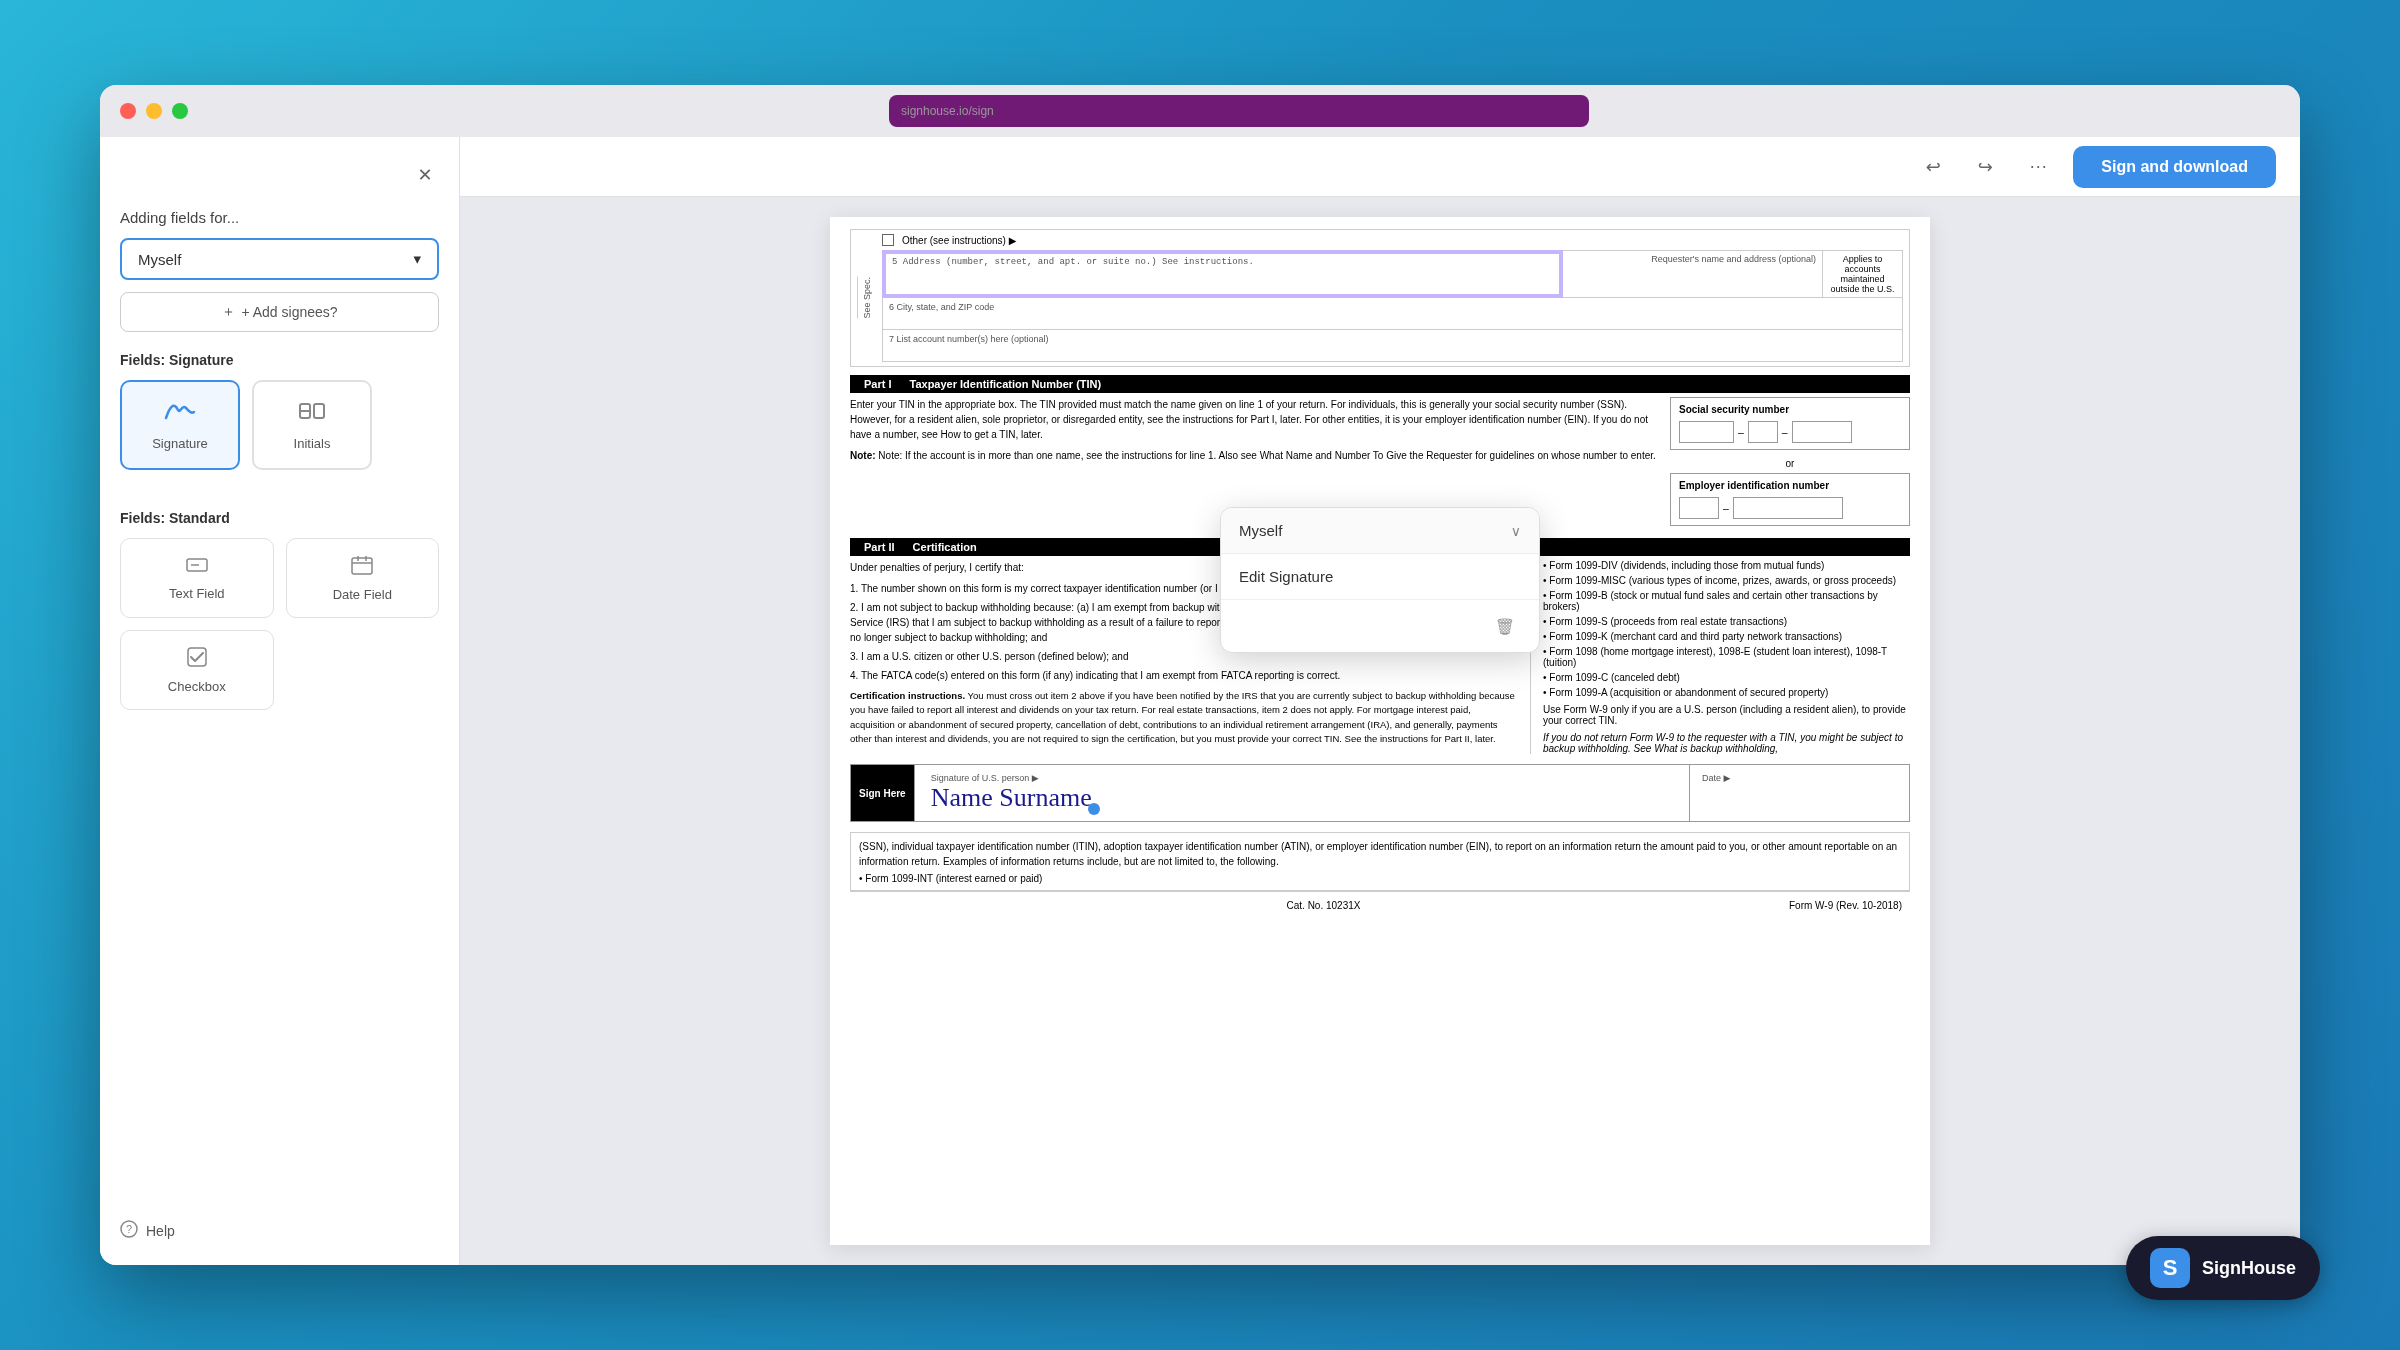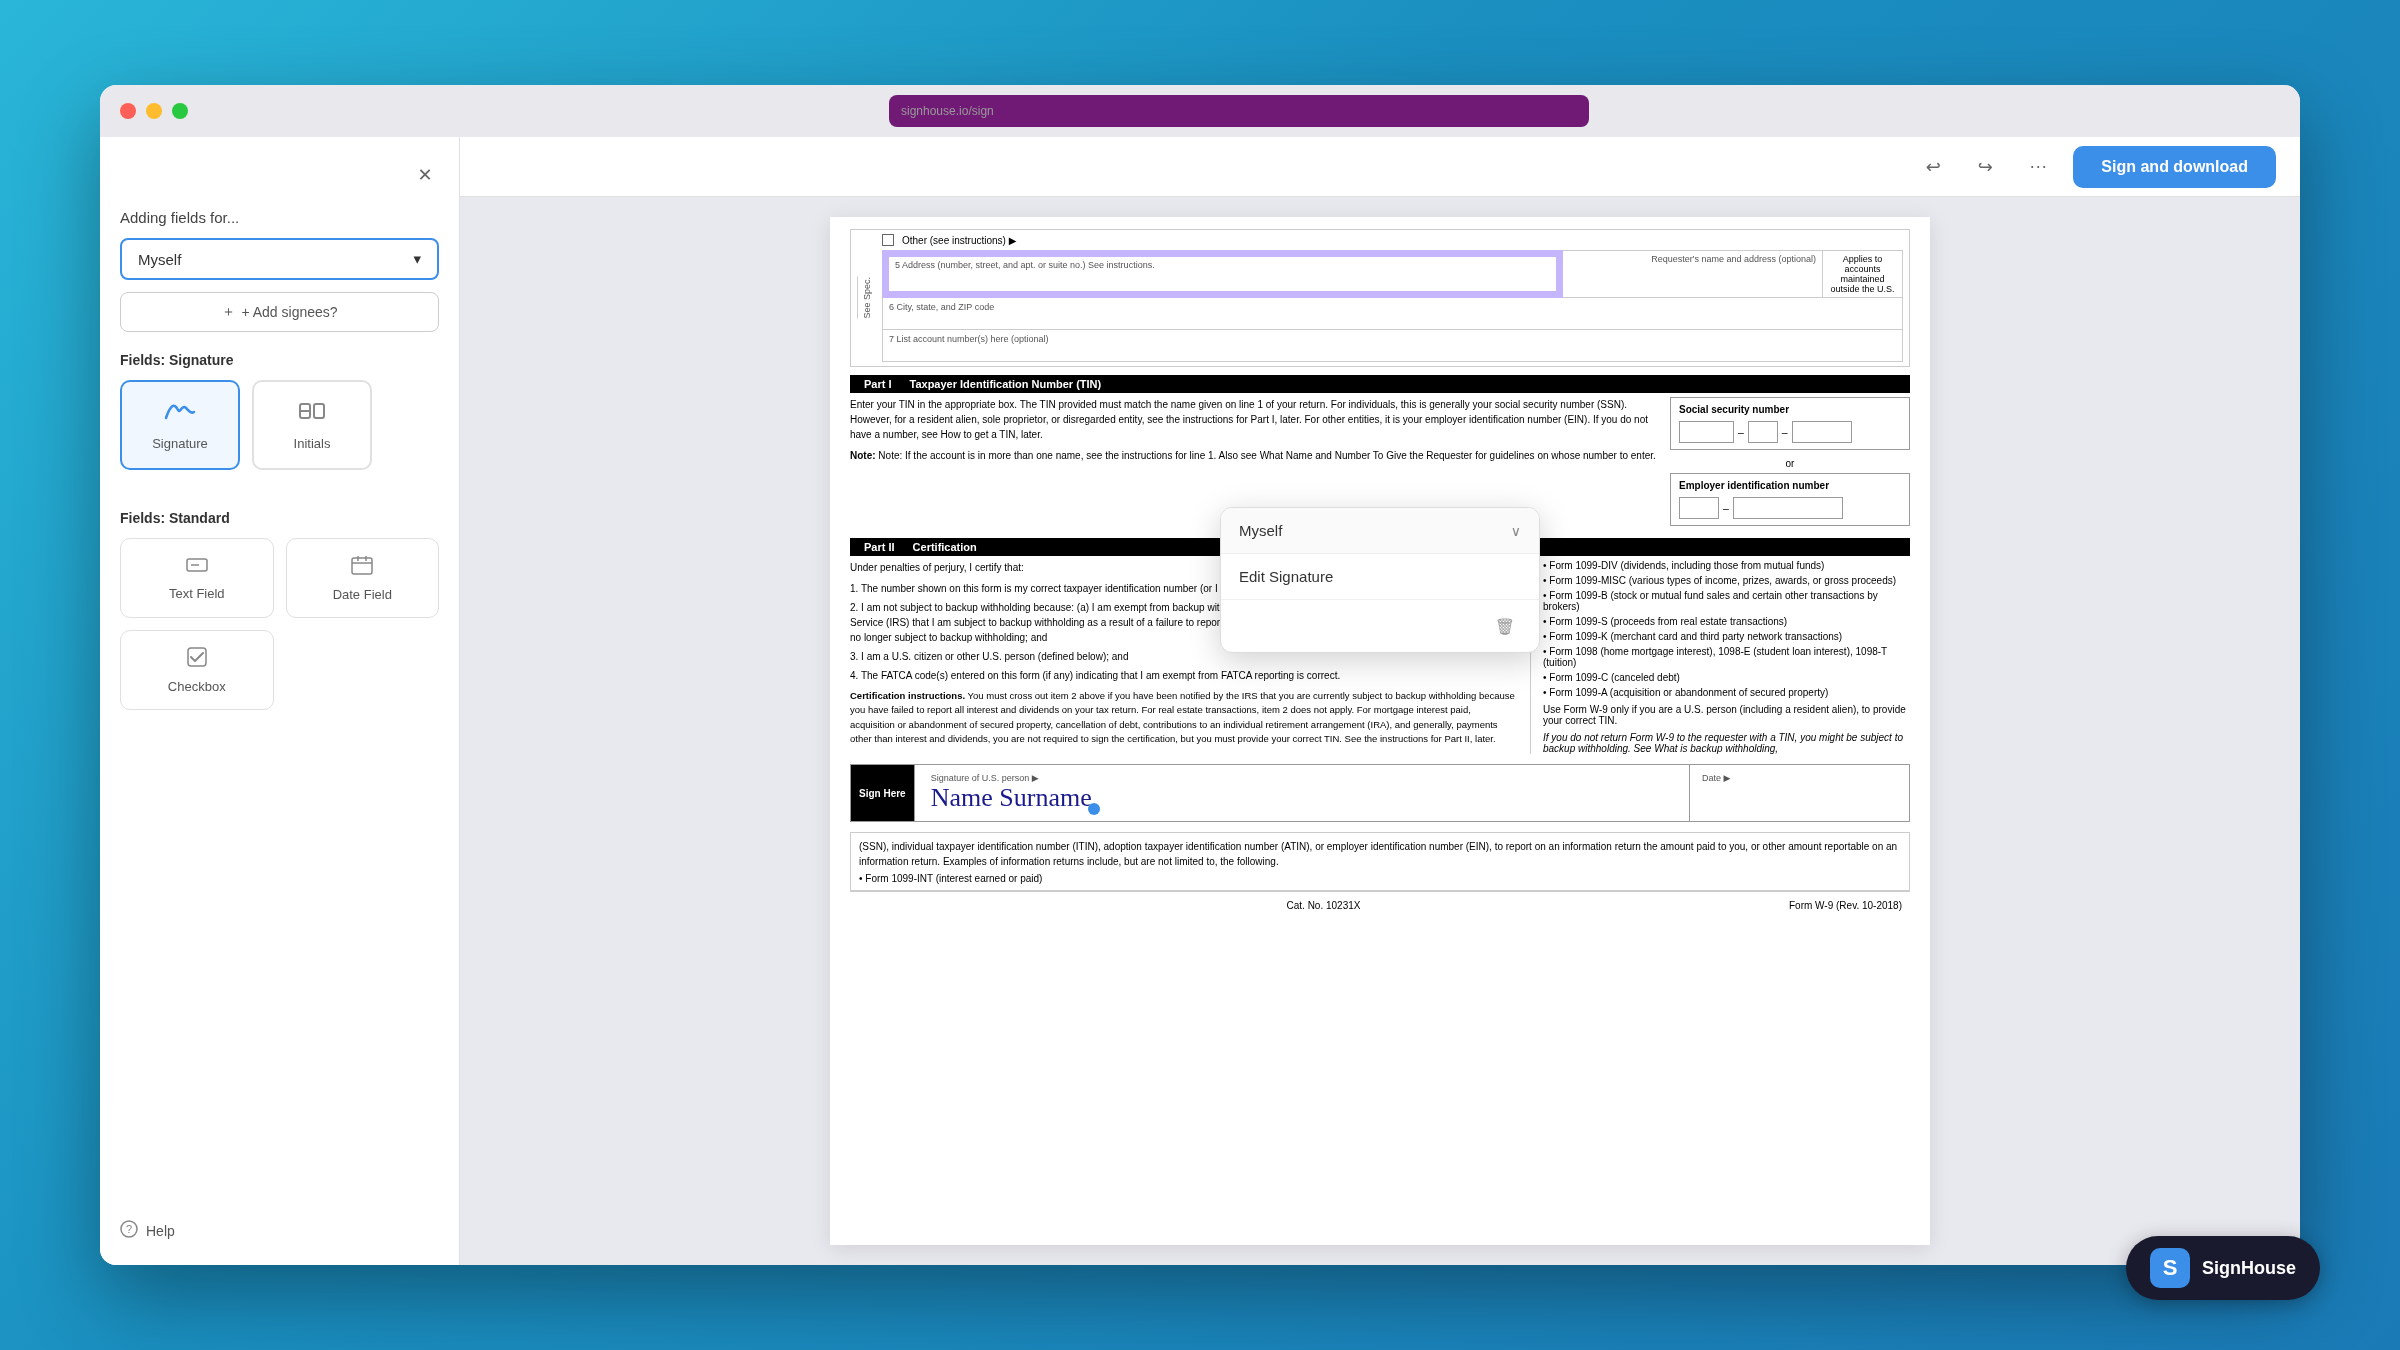--- a/index.html
+++ b/index.html
@@ -495,21 +495,21 @@
           <div class="doc-content-wrapper">
 
             <div style="display:flex; align-items:center; gap:10px; margin-bottom:6px; font-size:10px; border:1px solid #ccc; padding:4px 6px;">
               <span style="writing-mode:vertical-rl; font-size:9px; color:#555; transform:rotate(180deg); border-right:1px solid #ccc; padding-right:4px;">See Spec.</span>
               <div style="flex:1;">
                 <div class="checkbox-row">
                   <div class="mini-checkbox"></div>
                   <span>Other (see instructions) ▶</span>
                 </div>
                 <div style="display:flex; gap:0; margin-top:4px;">
-                  <div style="flex:1; border:7px solid #c4b5fd; padding:3px 6px; font-size:10px;">
+                  <div style="flex:1; border:4px solid #c4b5fd; padding:3px 6px; font-size:10px;font-family:Liberation Mono, monospace;">
                     <div style="font-size:9px; color:#555;">5  Address (number, street, and apt. or suite no.) See instructions.</div>
                     <div style="height:16px;"></div>
                   </div>
                   <div style="width:260px; border:1px solid #ccc; border-left:none; padding:3px 6px; font-size:10px;">
                     <div style="font-size:9px; color:#555;text-align:right;">Requester's name and address (optional)</div>
                     <div style="height:16px;"></div>
                   </div>
                   <div style="width:80px; border:1px solid #ccc; border-left:none; padding:3px 4px; font-size:9px; display:flex; align-items:center; text-align:center;">Applies to accounts maintained outside the U.S.</div>
                 </div>
                 <div style="border:1px solid #ccc; border-top:none; padding:3px 6px; font-size:10px;">

